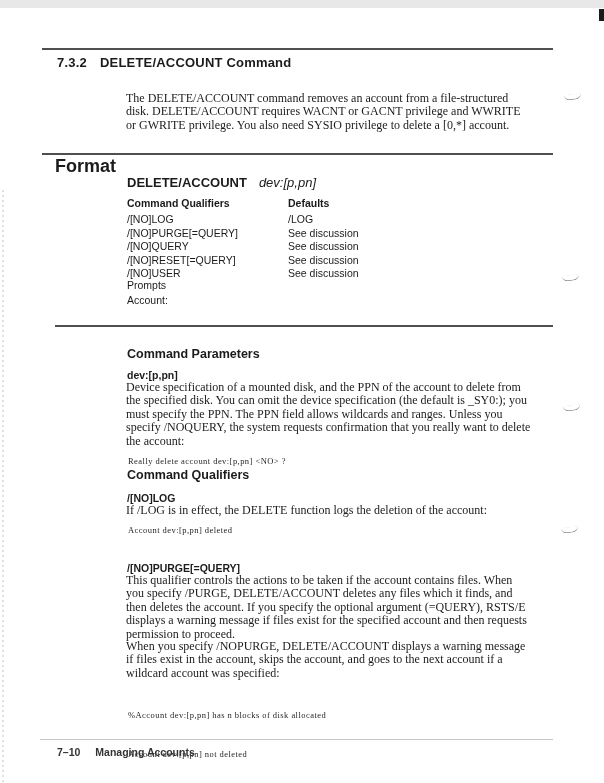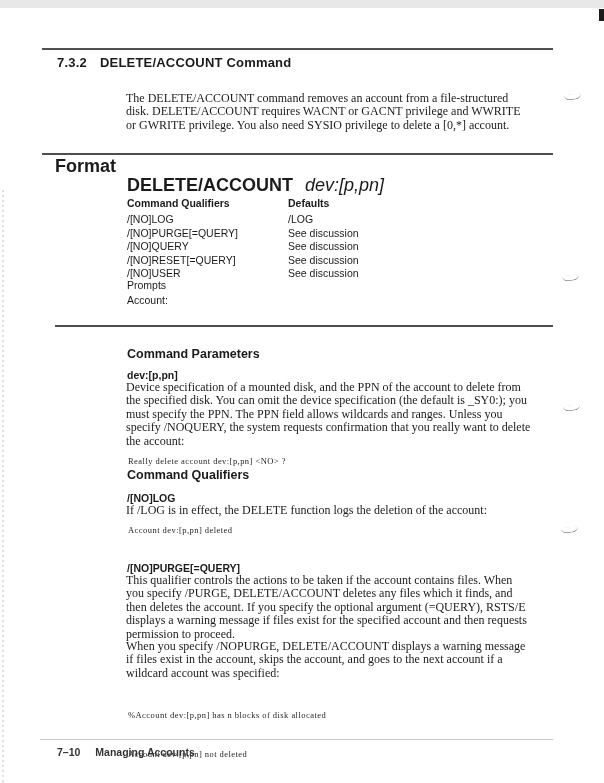--- a/index.html
+++ b/index.html
@@ -46,21 +46,21 @@
 
   
   .para {
     position:absolute; left:126px; width:406px;
     font-size:12px; line-height:13.4px;
   }
 
   
   .cmd-line {
     position:absolute; left:127px; top:167px;
-    font-family:"Liberation Sans", sans-serif; font-size:18px;
+    font-family:"Liberation Sans", sans-serif; font-size:13px;
     white-space:nowrap;
   }
   .cmd-line .cmd-name { font-weight:bold; margin-right:12px; }
   .cmd-line .cmd-arg { font-style:italic; }
 
   
   .qual-table {
     position:absolute; left:127px; top:189px;
     font-family:"Liberation Sans", sans-serif;
     font-size:10.5px; line-height:13.4px;

